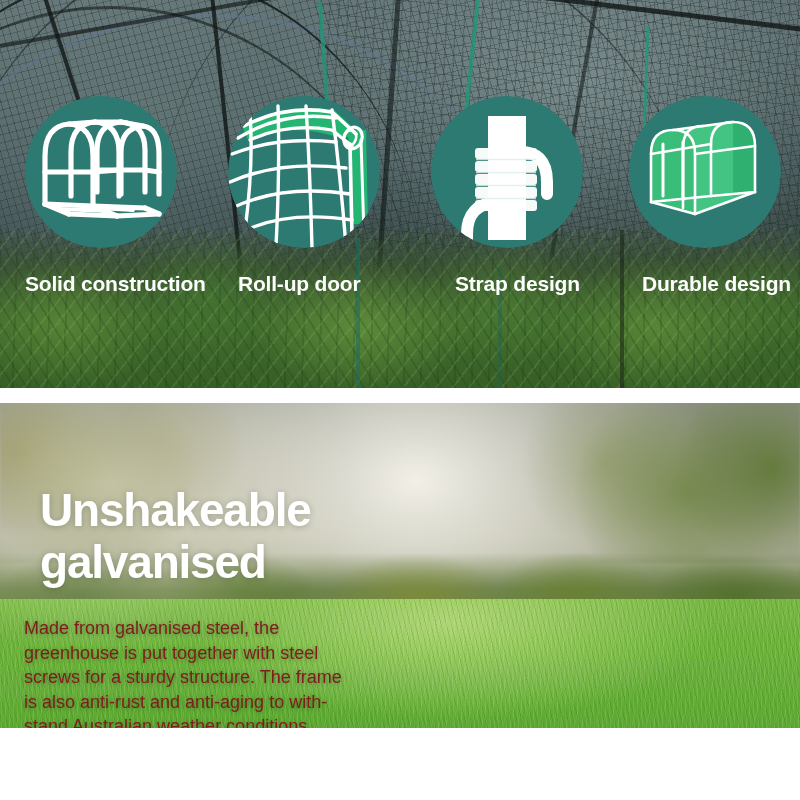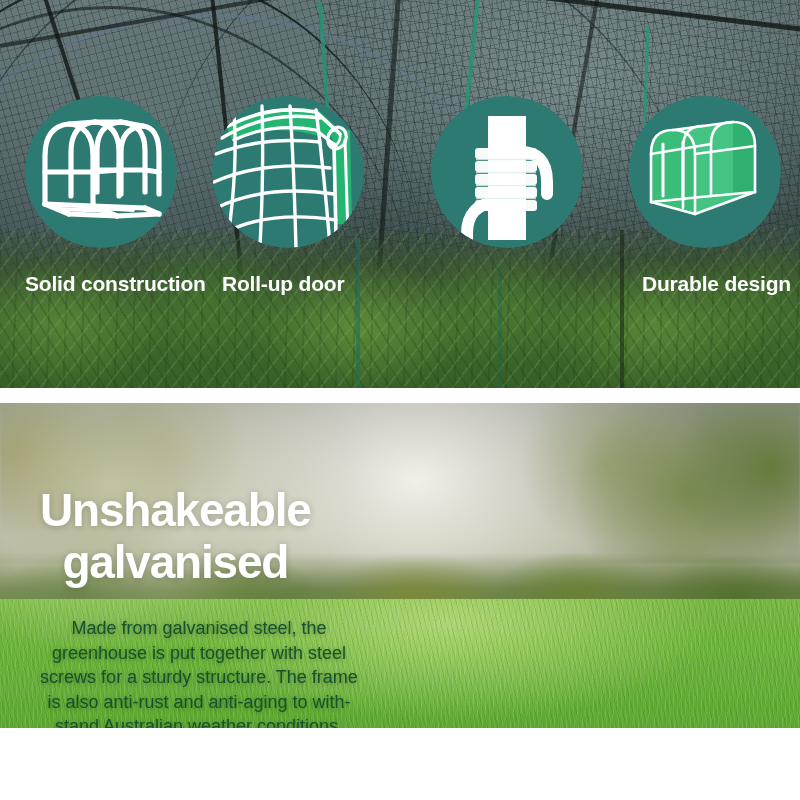--- a/index.html
+++ b/index.html
@@ -101,35 +101,34 @@
   .feature .circle {
     position:relative; width:152px; height:152px; border-radius:50%;
     overflow:hidden;
   }
   .feature .label {
     position:absolute; top:176px; left:50%; transform:translateX(-50%);
     white-space:nowrap; color:#ffffff; font-size:21px; font-weight:bold;
     letter-spacing:-.2px;
   }
   .f1 { left:25px; }   .f1 .label { left:0; transform:none; }
-  .f2 { left:212px; }  .f2 .label { left:10px; transform:none; }
+  .f2 { left:228px; }  .f2 .label { left:10px; transform:none; }
   .f3 { left:431px; }  .f3 .label { left:24px; transform:none; }
   .f4 { left:629px; }  .f4 .label { left:13px; transform:none; }
 
   
   .divider {
     position:absolute; left:0; top:388px; width:800px; height:15px;
     background:#ffffff;
   }
 
   
   .bottom-panel {
     position:absolute; left:0; top:403px; width:800px; height:325px;
     overflow:hidden;
-    text-align:center;
   }
   .bp-sky {
     position:absolute; left:0; top:0; width:800px; height:215px;
     background:
       radial-gradient(ellipse 46% 120% at 52% 36%, rgba(246,244,236,.95), rgba(228,226,214,.30) 58%, rgba(170,172,156,0) 82%),
       linear-gradient(180deg,#8d9187 0%,#9a9b8e 34%,#a9aa96 62%,#9aa383 86%,#86985f 100%);
   }
   .bp-trees-l {
     position:absolute; left:0; top:0; width:330px; height:230px;
     background:
@@ -180,22 +179,22 @@
     background:radial-gradient(ellipse at 40% 40%, rgba(255,250,225,.55), rgba(255,250,225,0) 68%);
     pointer-events:none;
   }
 
   .bp-heading {
     position:absolute; left:40px; top:484px;
     color:#ffffff; font-weight:bold; font-size:46px; line-height:52px;
     letter-spacing:-1.2px; text-shadow:0 1px 6px rgba(40,50,30,.28);
   }
   .bp-body {
-    position:absolute; left:34px; top:616px; width:330px;
-    color:#14532d; font-size:18px; line-height:24.5px;
+    position:absolute; left:24px; top:616px; width:330px;
+    color:#7f1d1d; font-size:18px; line-height:24.5px;
     text-shadow:0 1px 4px rgba(40,55,25,.40);
   }
   svg { display:block; overflow:visible; }
 </style>
 </head>
 <body>
 
 <div class="page">
 
   <div class="top-panel">
@@ -340,20 +339,21 @@
 
               <g stroke="#dfeeea" stroke-width="1.6" opacity=".85">
                 <path d="M45 63.5 L105 63.5"></path>
                 <path d="M45 76.5 L105 76.5"></path>
                 <path d="M45 89.5 L105 89.5"></path>
                 <path d="M45 102.5 L105 102.5"></path>
               </g>
             </g>
           </svg>
         </div>
+        <div class="label">Strap design</div>
       </div>
 
       <div class="feature f4">
         <div class="circle">
           <svg width="152" height="152" viewBox="0 0 152 152">
             <circle cx="76" cy="76" r="76" fill="#2d7a72"></circle>
             <g>
 
               <path d="M22 106 L22 58 Q22 34 44 34 Q66 34 66 58 L66 118 Z" fill="#3bbf7a" opacity=".96"></path>
               <path d="M44 34 L104 26 Q126 26 126 50 L126 96 L66 118 L66 58 Q66 34 44 34 Z" fill="#45c884" opacity=".95"></path>

